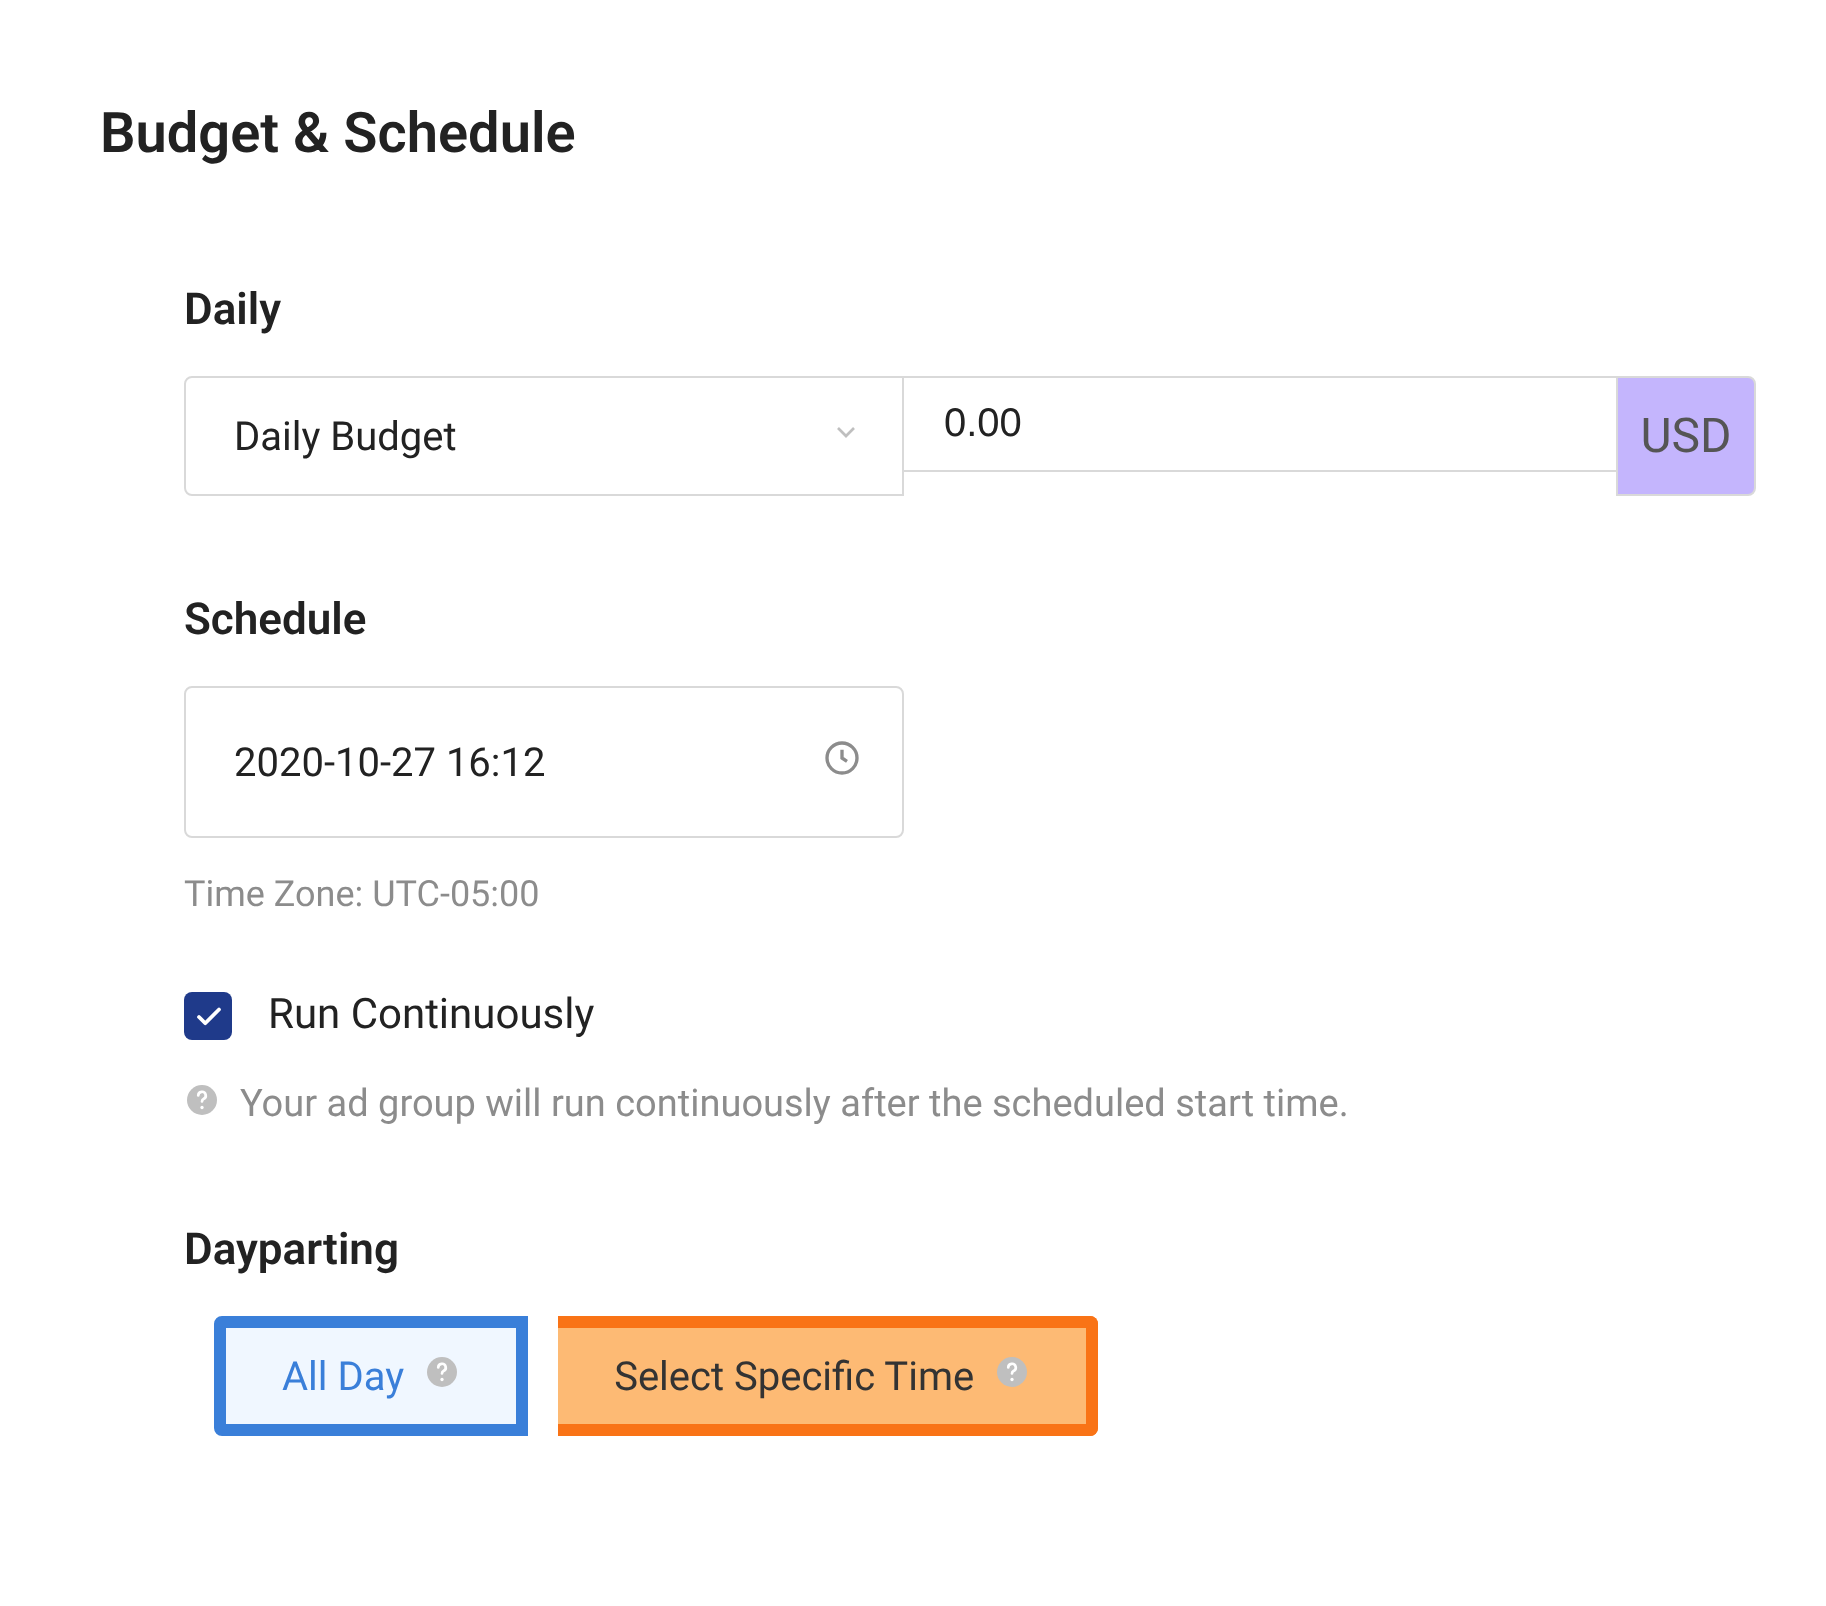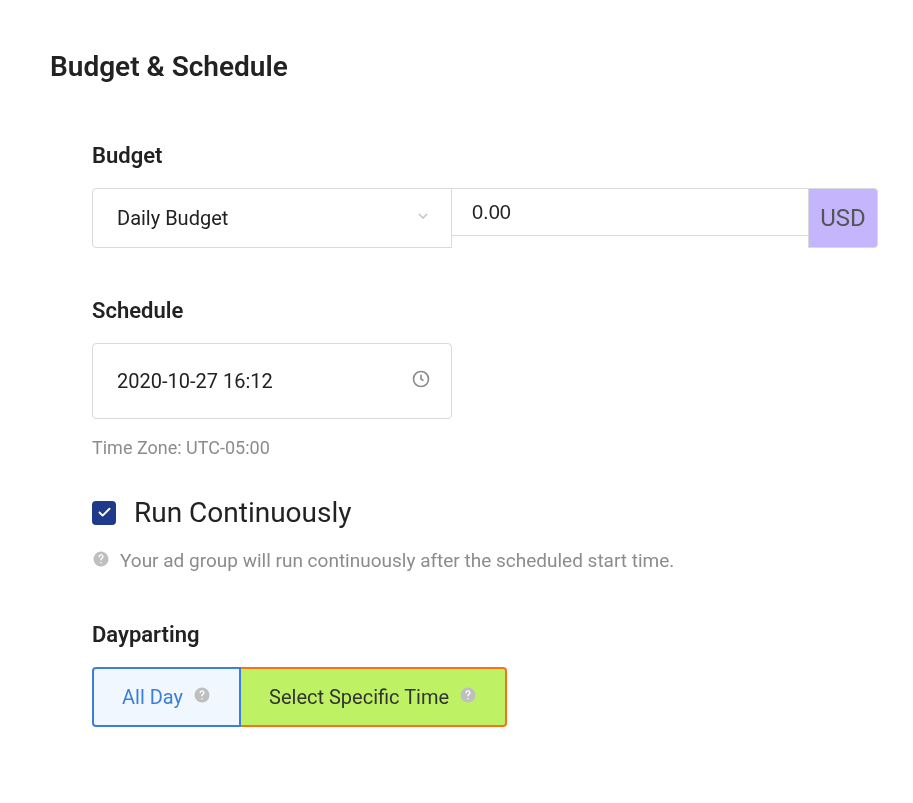--- a/index.html
+++ b/index.html
@@ -122,21 +122,21 @@
     align-items: center;
     justify-content: center;
     cursor: pointer;
   }
   .checkbox svg {
     width: 15px;
     height: 15px;
     color: #fff;
   }
   .checkbox-label {
-    font-size: 28px;
+    font-size: 21px;
     color: #222;
   }
   .help-row {
     display: flex;
     align-items: flex-end;
     gap: 10px;
     margin-top: 19px;
   }
   .help-icon-small {
     width: 18px;
@@ -151,44 +151,45 @@
   .dayparting-tabs {
     display: flex;
   }
   .tab {
     display: flex;
     align-items: center;
     justify-content: center;
     gap: 10px;
     height: 60px;
     padding: 12px 28px;
-    border: 2px solid #f97316;
+    border: 6px solid #f97316;
     font-size: 20px;
     cursor: pointer;
     color: #333;
+    margin-left: 15px;
   }
   .tab.active {
     border-color: #3a7fd9;
     background: #f0f7ff;
     color: #3a7fd9;
     border-radius: 4px 0 0 4px;
   }
   .tab:not(.active) {
     border-left: none;
     border-radius: 0 4px 4px 0;
-    background: #bef264;
+    background: #fdba74;
   }
 </style>
 </head>
 <body>
 
 <h1 class="page-title">Budget &amp; Schedule</h1>
 
 <div class="section">
-  <div class="section-label">Budget</div>
+  <div class="section-label">Daily</div>
   <div class="budget-row">
     <div class="select-wrap">
       <span class="select-text">Daily Budget</span>
       <span>
         <svg class="chevron-icon" viewBox="0 0 24 24" fill="none" stroke="currentColor" stroke-width="2">
           <polyline points="6 9 12 15 18 9"></polyline>
         </svg>
       </span>
     </div>
     <input class="amount-input" value="0.00" style="">

